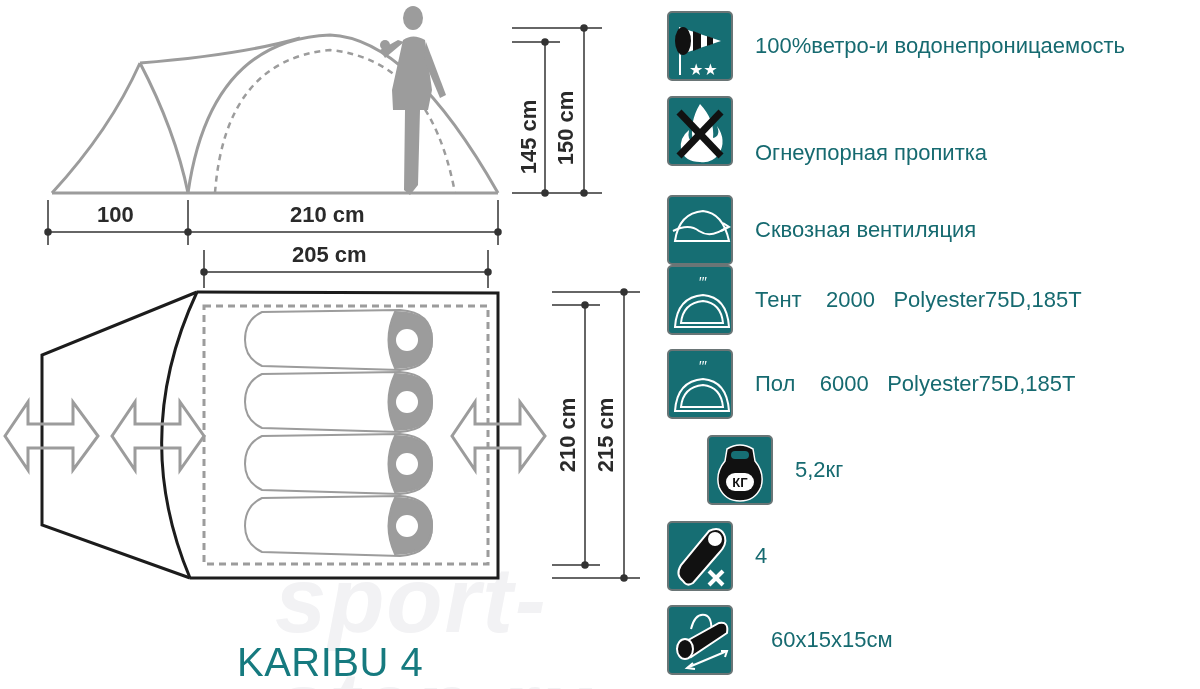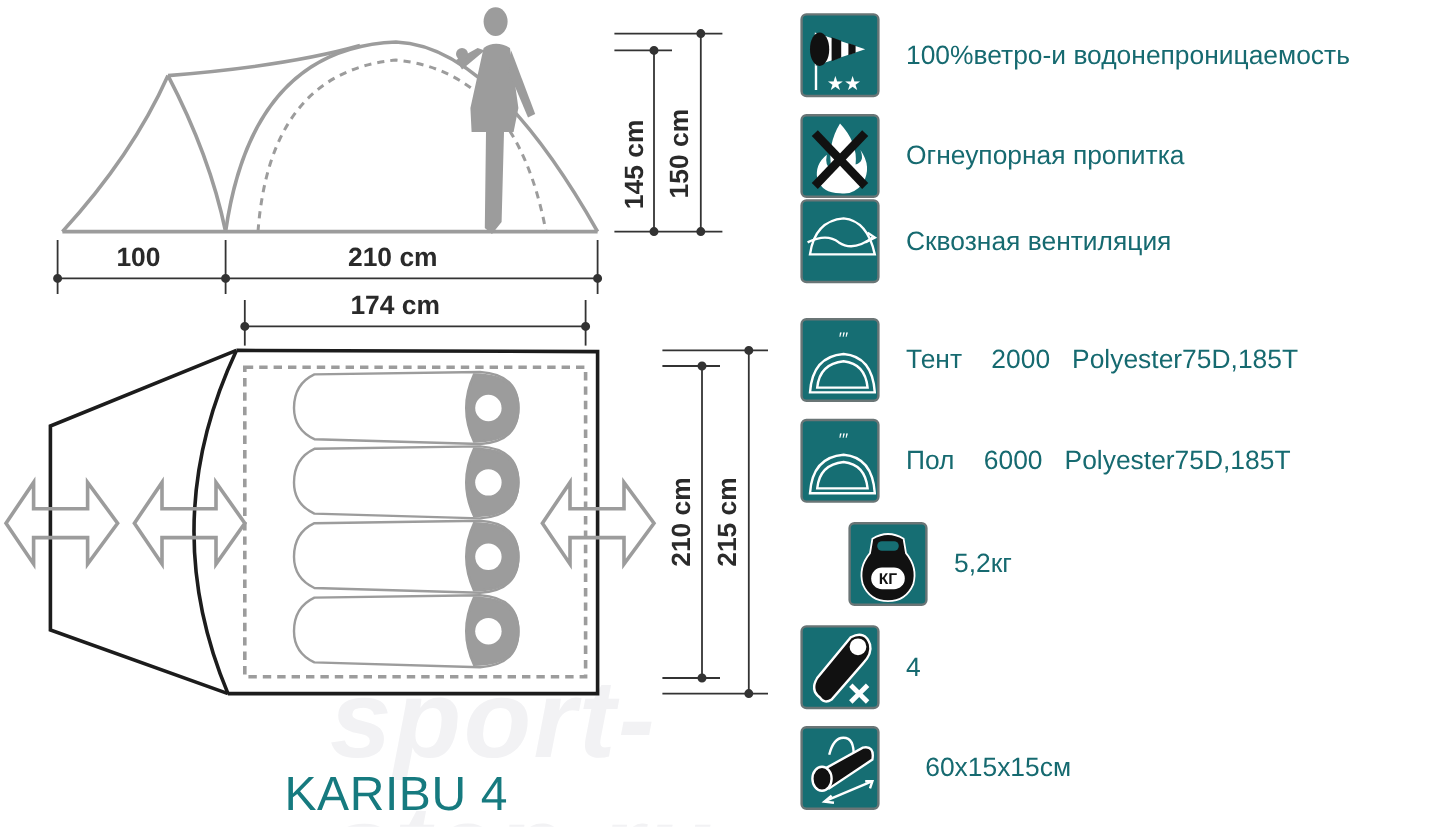--- a/index.html
+++ b/index.html
@@ -116,21 +116,21 @@
       <line x1="624" y1="292" x2="624" y2="578"></line>
       <circle cx="585" cy="305" r="3"></circle>
         <circle cx="585" cy="565" r="3"></circle>
       <circle cx="624" cy="292" r="3"></circle>
         <circle cx="624" cy="578" r="3"></circle>
     </g>
   </svg>
 
   <div class="dim-label" style="left:97px;top:202px;">100</div>
   <div class="dim-label" style="left:290px;top:202px;">210 cm</div>
-  <div class="dim-label" style="left:292px;top:242px;">174 cm</div>
+  <div class="dim-label" style="left:292px;top:242px;">205 cm</div>
   <div class="dim-label vert" style="left:484px;top:124px;width:90px;text-align:center;">145 cm</div>
   <div class="dim-label vert" style="left:521px;top:115px;width:90px;text-align:center;">150 cm</div>
   <div class="dim-label vert" style="left:523px;top:422px;width:90px;text-align:center;">210 cm</div>
   <div class="dim-label vert" style="left:561px;top:422px;width:90px;text-align:center;">215 cm</div>
 
   <div class="title">KARIBU 4</div>
 </div>
 
 <div class="features">
 
@@ -141,32 +141,32 @@
         <ellipse cx="14" cy="28" rx="8" ry="14" fill="#111"></ellipse>
         <path d="M24 18 L32 21 L32 35 L24 38 Z" fill="#111"></path>
         <path d="M38 23 L44 25 L44 31 L38 33 Z" fill="#111"></path>
         <line x1="11" y1="42" x2="11" y2="62" stroke="#fff" stroke-width="2"></line>
         <text x="20" y="62" font-size="16" fill="#fff">★★</text>
       </svg>
     </div>
     <span class="ftext">100%ветро-и водонепроницаемость</span>
   </div>
 
-  <div class="feature" style="top:84px;">
+  <div class="feature" style="top:84px;align-items:flex-end;">
     <div class="tile">
       <svg viewBox="0 0 62 66">
         <path d="M31 6 Q46 22 44 40 Q52 38 48 28 Q58 42 50 56 Q42 66 31 64 Q16 64 12 52 Q10 40 20 32 Q18 42 24 44 Q20 24 31 6 Z" fill="#fff"></path>
         <line x1="10" y1="14" x2="52" y2="58" stroke="#111" stroke-width="7"></line>
         <line x1="52" y1="14" x2="10" y2="58" stroke="#111" stroke-width="7"></line>
       </svg>
     </div>
     <span class="ftext">Огнеупорная пропитка</span>
   </div>
 
-  <div class="feature" style="top:155px;">
+  <div class="feature" style="top:184px;">
     <div class="tile">
       <svg viewBox="0 0 62 66" fill="none" stroke="#fff" stroke-width="2">
         <path d="M6 44 Q10 16 34 14 Q54 16 60 44 Z"></path>
         <path d="M4 34 Q20 26 30 34 Q42 42 58 30"></path>
         <path d="M54 26 L60 30 L52 34"></path>
       </svg>
     </div>
     <span class="ftext">Сквозная вентиляция</span>
   </div>
 

